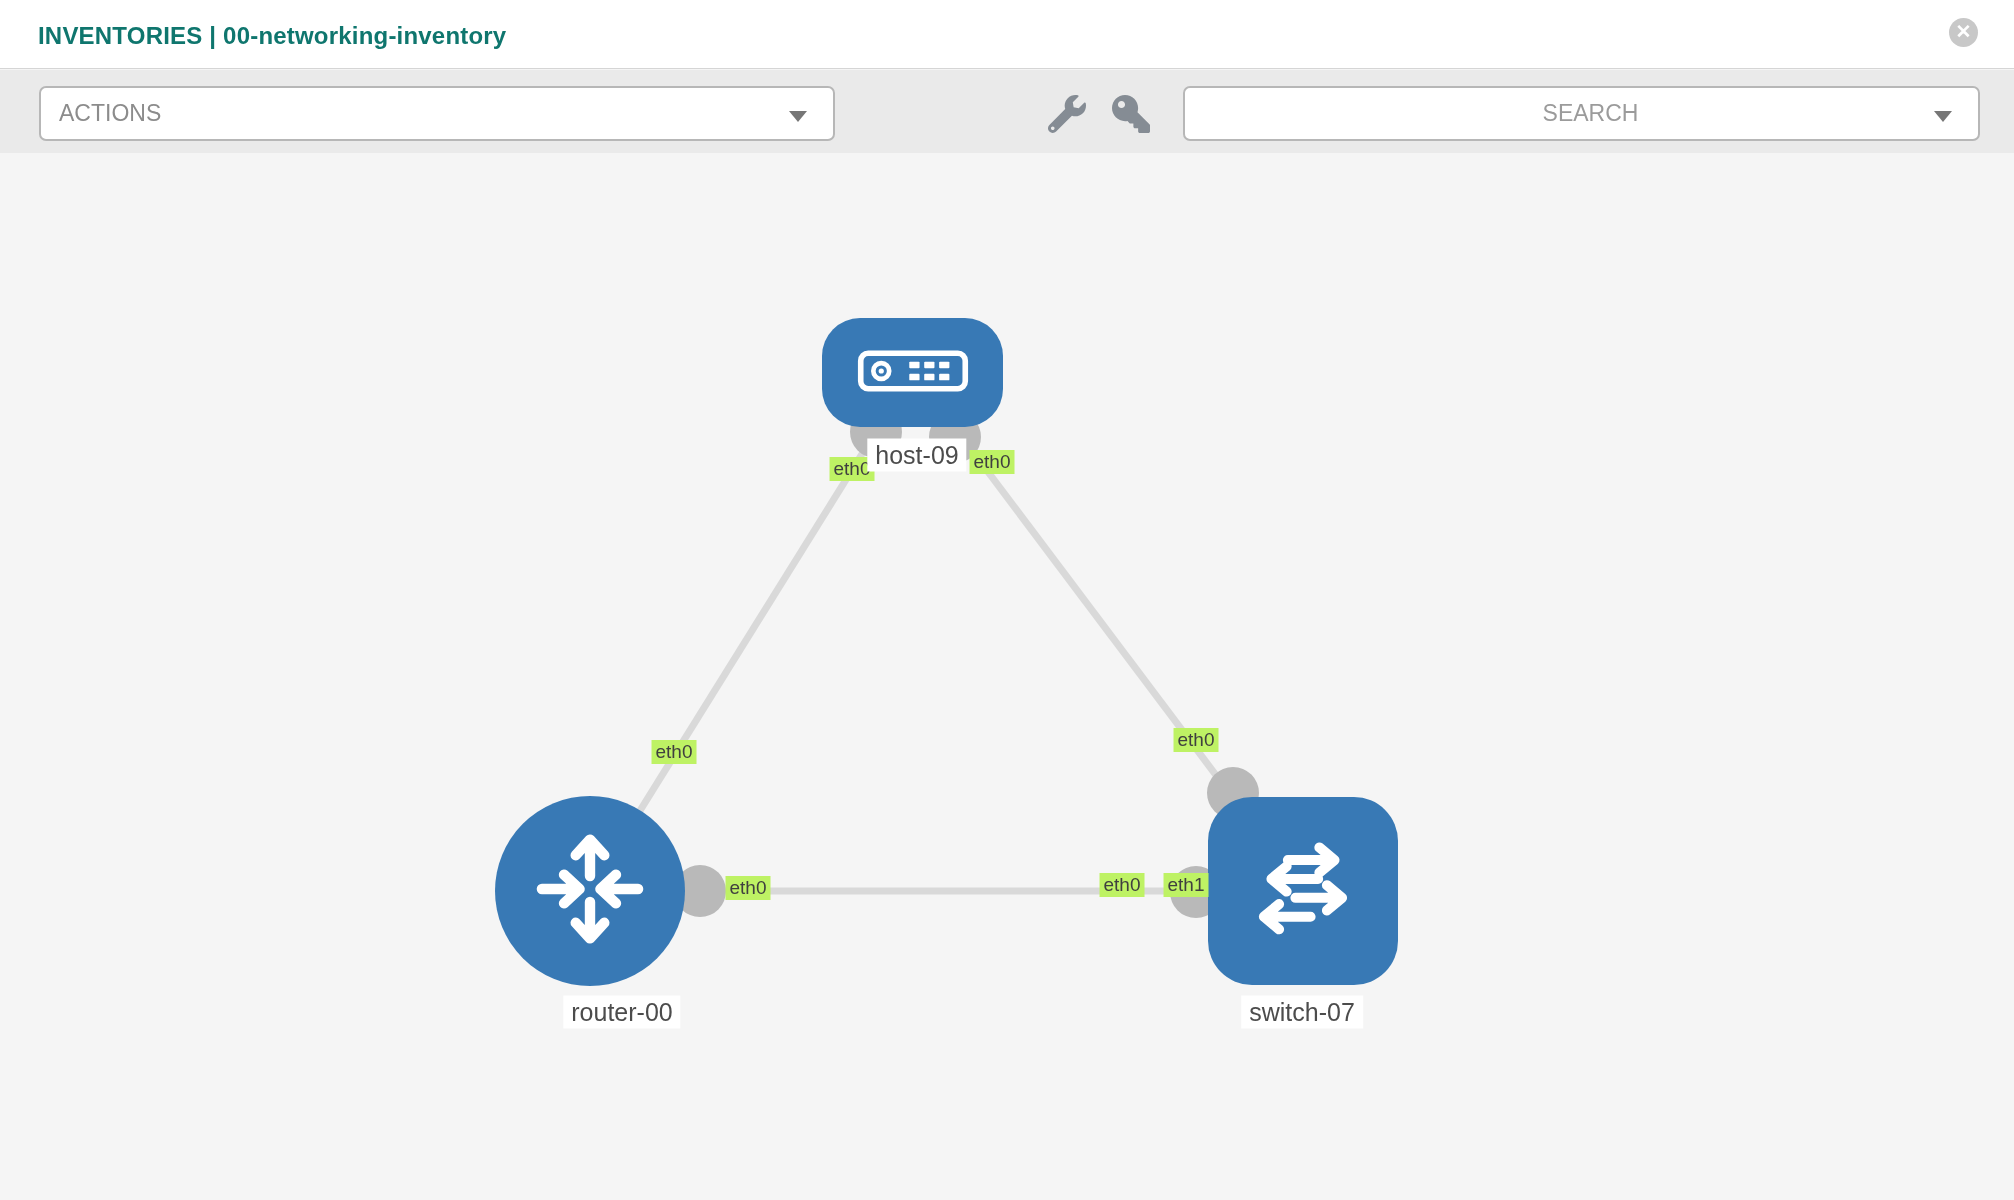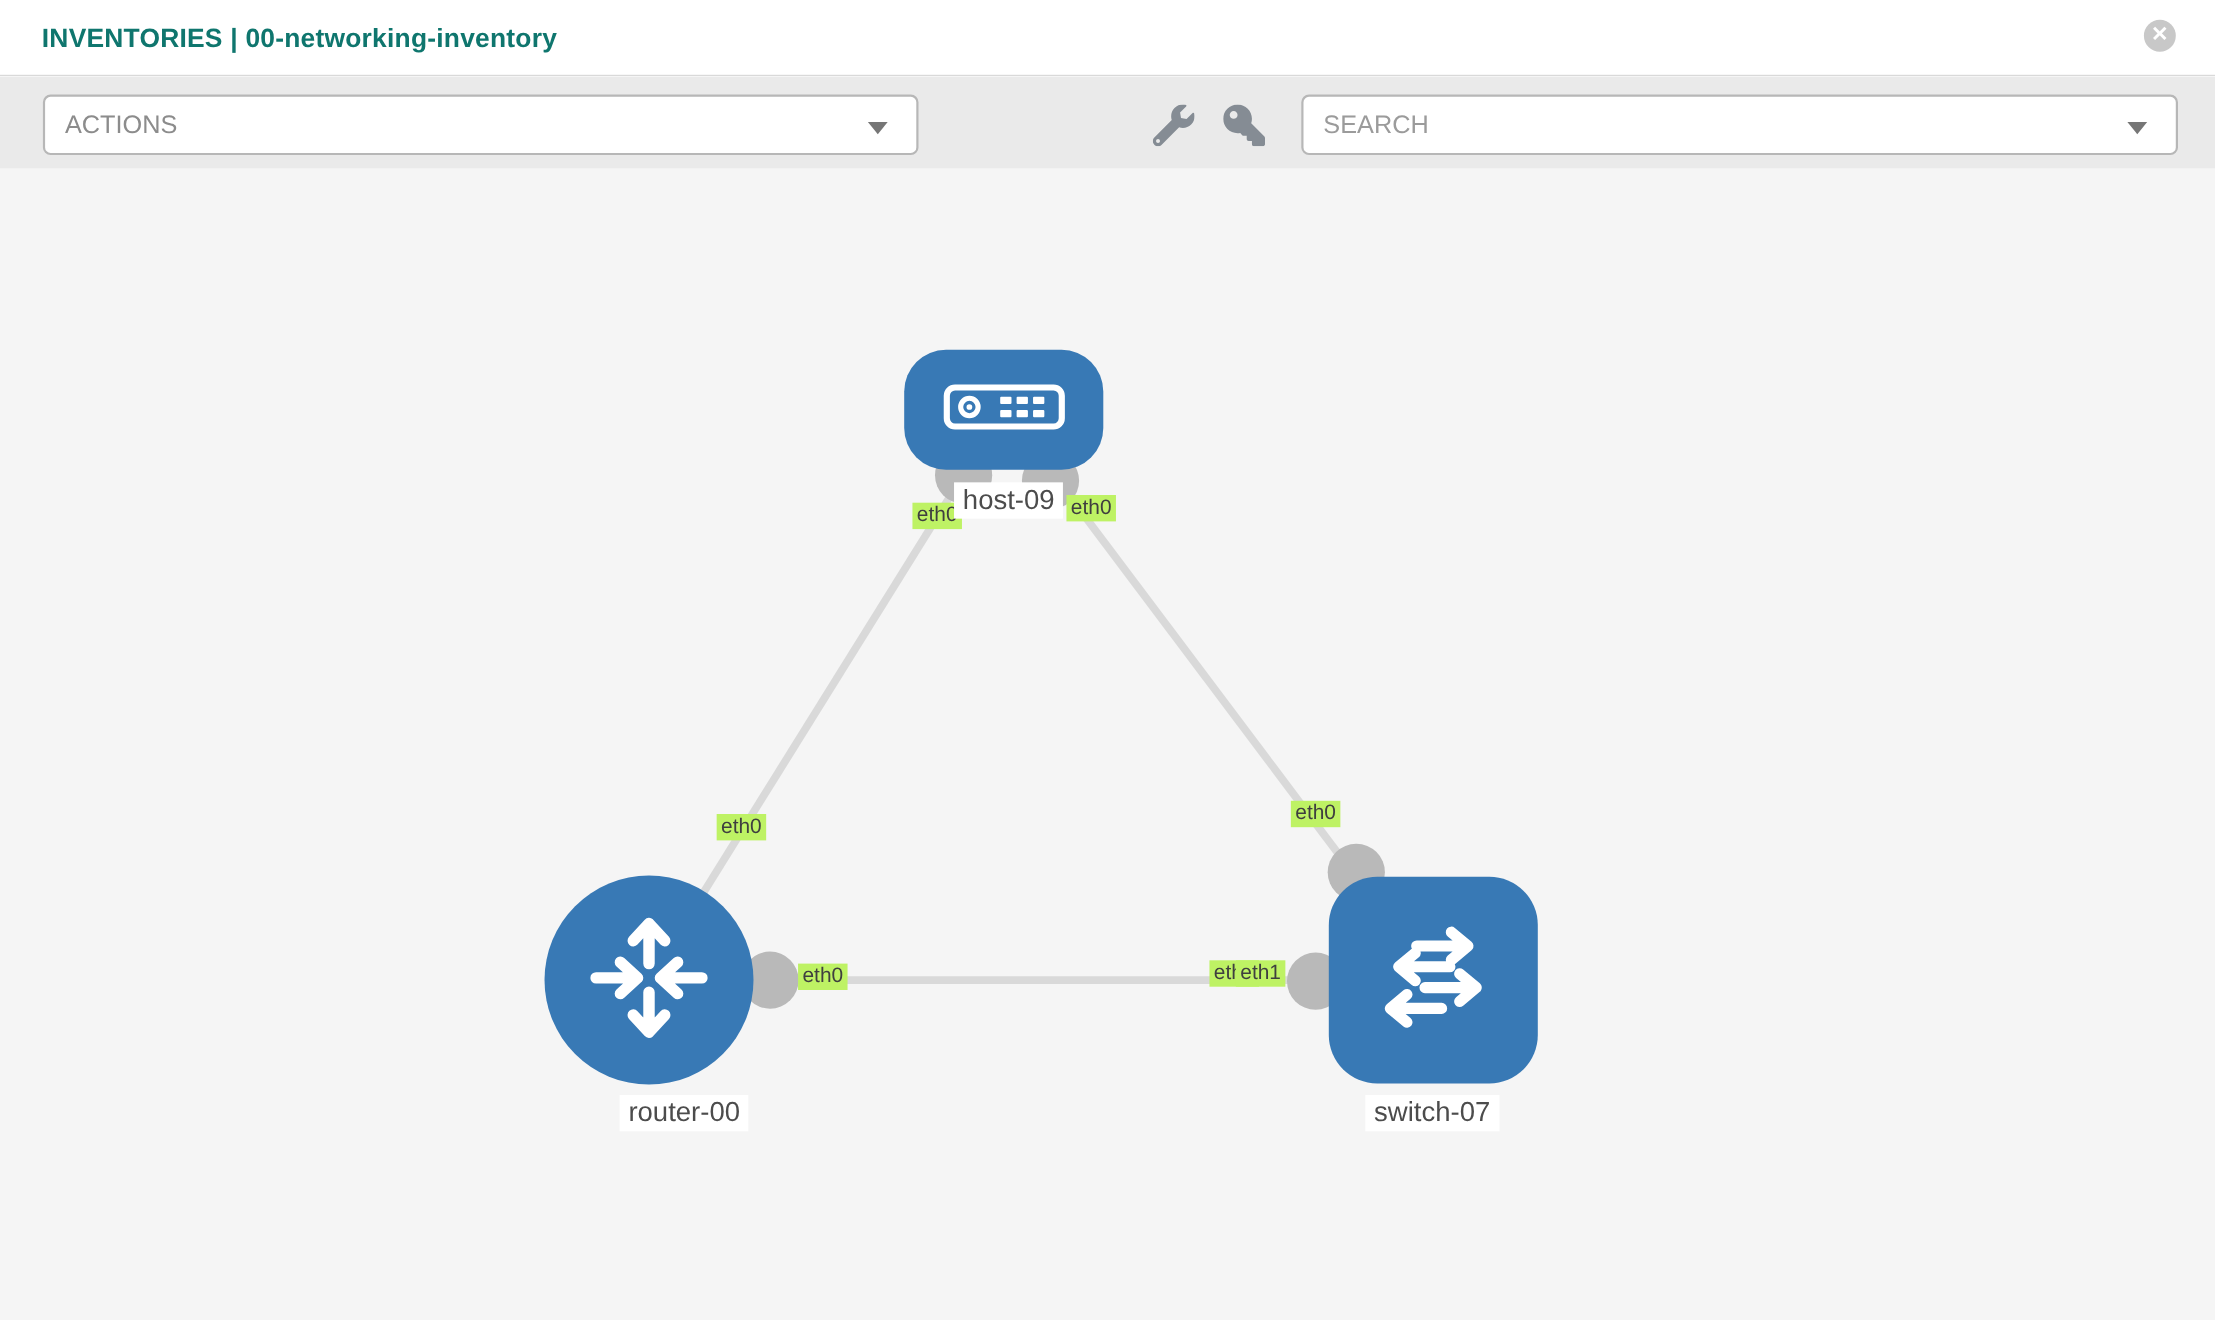--- a/index.html
+++ b/index.html
@@ -15,21 +15,21 @@
     border-radius:50%; background:#c8c8c8; color:#ffffff; font-size:19px;
     font-weight:bold; text-align:center; line-height:28px; cursor:pointer; }
 
   
   .toolbar { position:absolute; left:0; top:70px; width:2014px; height:100px;
     background:#eaeaea; border-bottom:2px solid #bdbdbd; }
   .select-box { position:absolute; top:16px; height:55px; background:#ffffff;
     border:2px solid #b7b7b7; border-radius:7px; font-size:23px;
     display:flex; align-items:center; padding-left:18px; cursor:pointer; }
   .select-actions { left:39px; width:796px; color:#8c8c8c; }
-  .select-search { left:1183px; width:797px; color:#9b9b9b; }
+  .select-search { left:1183px; width:797px; color:#9b9b9b;justify-content:center; }
   .select-arrow { position:absolute; right:26px; top:23px; width:0; height:0;
     border-left:9px solid transparent; border-right:9px solid transparent;
     border-top:11px solid #767676; }
   .tool-icon { position:absolute; top:25px; width:38px; height:38px; cursor:pointer; }
   .tool-icon svg { width:100%; height:100%; fill:#858c94; }
   .icon-wrench { left:1048px; }
   .icon-key { left:1112px; }
 
   
   .canvas { position:absolute; left:0; top:153px; width:2014px; height:1047px;
@@ -43,21 +43,21 @@
   .node-host { left:822px; top:165px; width:181px; height:109px; border-radius:38px; }
   .node-router { left:495px; top:643px; width:190px; height:190px; border-radius:50%; }
   .node-switch { left:1208px; top:644px; width:190px; height:188px; border-radius:44px; }
 
   .node-label { position:absolute; transform:translate(-50%,-50%); z-index:5;
     background:#ffffff; color:#4c4c4c; font-size:25px; padding:2px 8px;
     white-space:nowrap; }
   .port-label { position:absolute; transform:translate(-50%,-50%); z-index:4;
     background:#bef264; color:#3f3f3f; font-size:19px; padding:1px 4px;
     white-space:nowrap; }
-  .port-front { z-index:5; }
+  .port-front { z-index:5;margin-left:40px; }
 </style>
 </head>
 <body>
 
 <div class="header">
   <div class="header-title">INVENTORIES | 00-networking-inventory</div>
   <div class="close-btn">✕</div>
 </div>
 
 <div class="toolbar">

